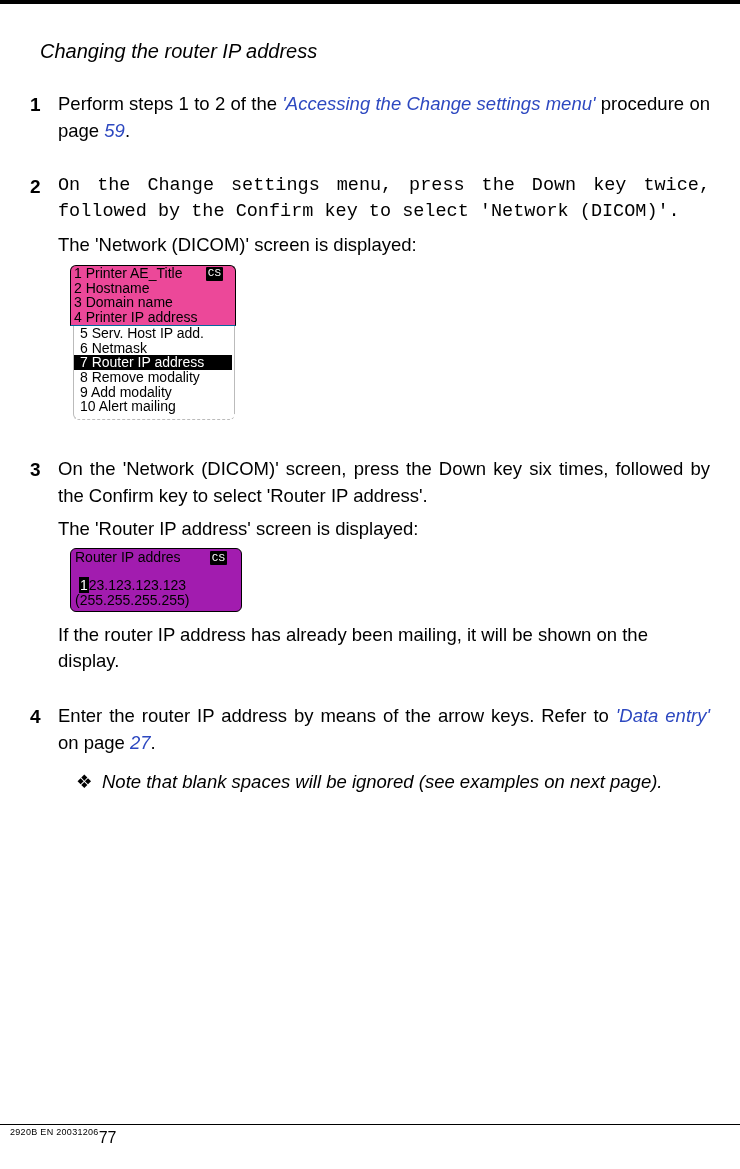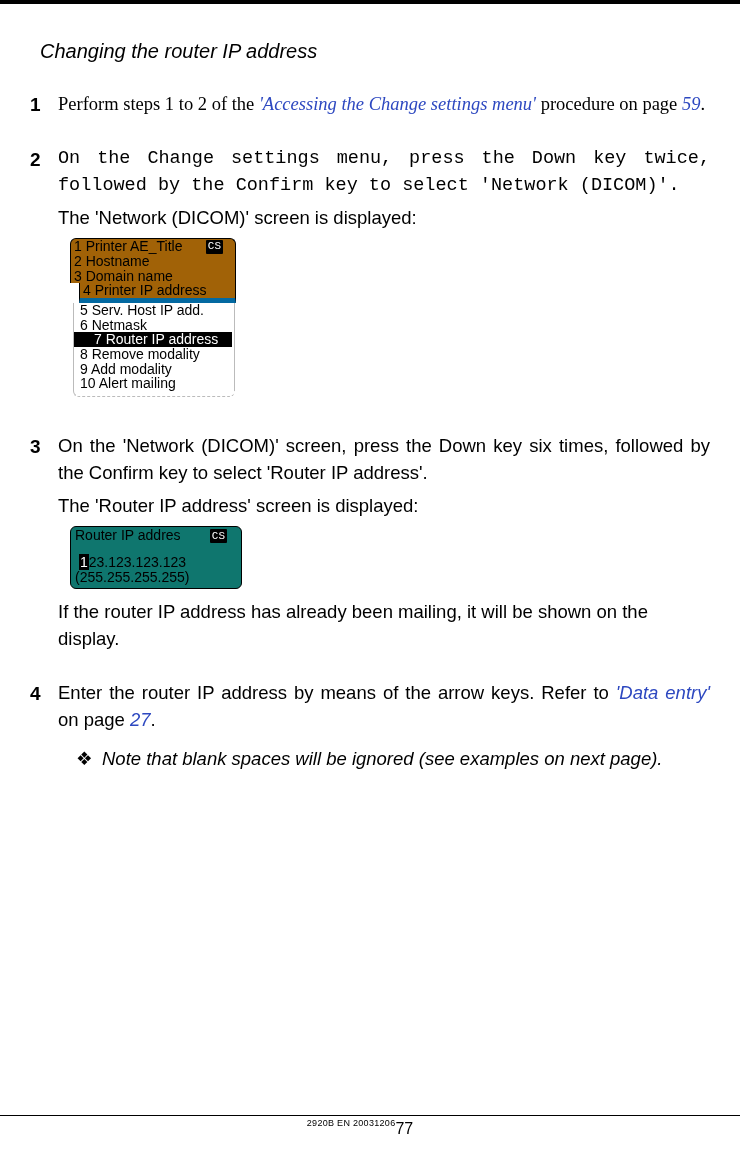--- a/index.html
+++ b/index.html
@@ -57,32 +57,31 @@
     font-size: 14px;
     line-height: 1.05;
     width: 166px;
   }
   .lcd .row {
     padding: 0 3px;
     white-space: nowrap;
     position: relative;
   }
   .lcd .vis {
-    background: #a16207;
+    background: #ec4899;
     border-left: 1px solid #000;
     border-right: 1px solid #000;
   }
   .lcd .vis.first {
     border-top: 1px solid #000;
     border-top-left-radius: 6px;
     border-top-right-radius: 6px;
   }
   .lcd .vis.last {
-    border-bottom: 5px solid #0369a1;
-    margin-left: 9px;
+    border-bottom: 1px solid #0369a1;
   }
   .cs-badge {
     background: #000;
     color: #fff;
     font-size: 11px;
     padding: 1px 2px;
     position: absolute;
     right: 12px;
     top: 1px;
     border-radius: 1px;
@@ -100,58 +99,58 @@
     border-bottom-left-radius: 6px;
     border-bottom-right-radius: 6px;
     height: 6px;
     margin-left: 3px;
     width: 162px;
     border-left: 1px solid #bbb;
   }
   .lcd .sel {
     background: #000;
     color: #fff;
-    padding-left: 20px;
+    padding-left: 6px;
     margin-right: 2px;
   }
   .lcd2 {
     margin: 6px 0 10px 12px;
     font-size: 14px;
     line-height: 1.1;
     width: 172px;
     border: 1px solid #000;
     border-radius: 6px;
-    background: #0f766e;
+    background: #a21caf;
     padding: 1px 4px 2px 4px;
     position: relative;
   }
   .lcd2 .cs-badge { right: 14px; top: 2px; }
   .cursor-char {
     background: #000;
     color: #fff;
     padding: 0 1px;
   }
   .diamond-bullet {
     margin: 12px 0 0 18px;
     display: flex;
     font-style: italic;
   }
   .diamond-bullet .d {
     flex: 0 0 26px;
     font-style: normal;
   }
   .footer {
     position: absolute;
-    bottom: 31px;
+    bottom: 22px;
     left: 0;
     right: 0;
     padding: 0 30px 0 10px;
     border-top: 1px solid #000;
     display: flex;
-    justify-content: center;
+    justify-content: flex-start;
     align-items: flex-start;
   }
   .doc-id {
     font-size: 9px;
     padding-top: 2px;
     letter-spacing: 0.3px;
   }
   .page-num {
     font-size: 16px;
     padding-top: 4px;
@@ -162,21 +161,21 @@
 
 <div class="page">
   <div class="top-rule"></div>
   <div class="content">
 
     <div class="heading">Changing the router IP address</div>
 
     <div class="step">
       <div class="step-num">1</div>
       <div class="step-body">
-        <p style="text-align:justify;font-family:Liberation Serif, serif;">
+        <p style="text-align:justify;">
           <span>Perform steps 1 to 2 of the </span><span class="link">'Accessing the Change settings menu'</span><span> procedure on page </span><span class="link">59</span><span>.</span>
         </p>
       </div>
     </div>
 
     <div class="step">
       <div class="step-num">2</div>
       <div class="step-body">
         <p style="text-align:justify;font-family:Liberation Mono, monospace;">On the Change settings menu, press the Down key twice, followed by the Confirm key to select 'Network (DICOM)'.</p>
         <p>The 'Network (DICOM)' screen is displayed:</p>

